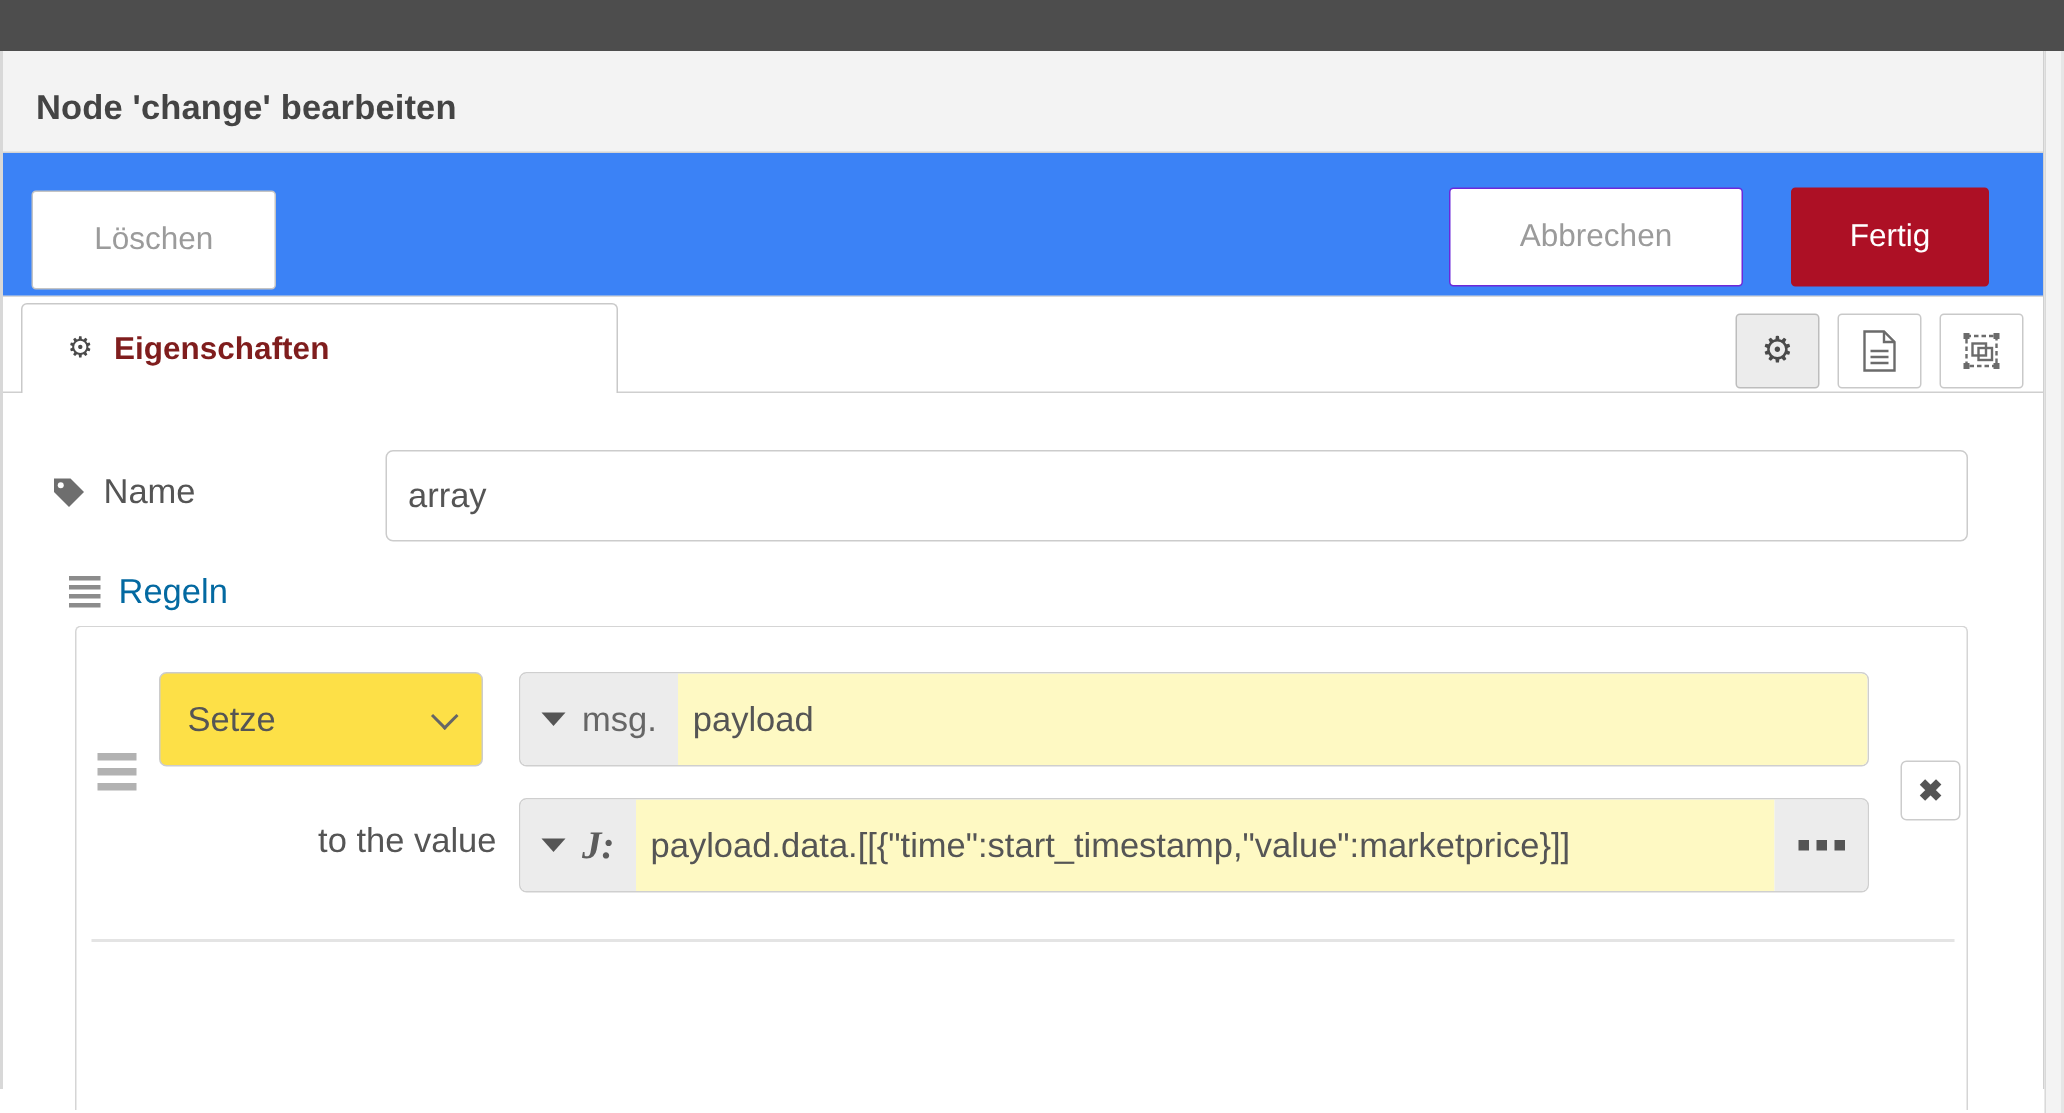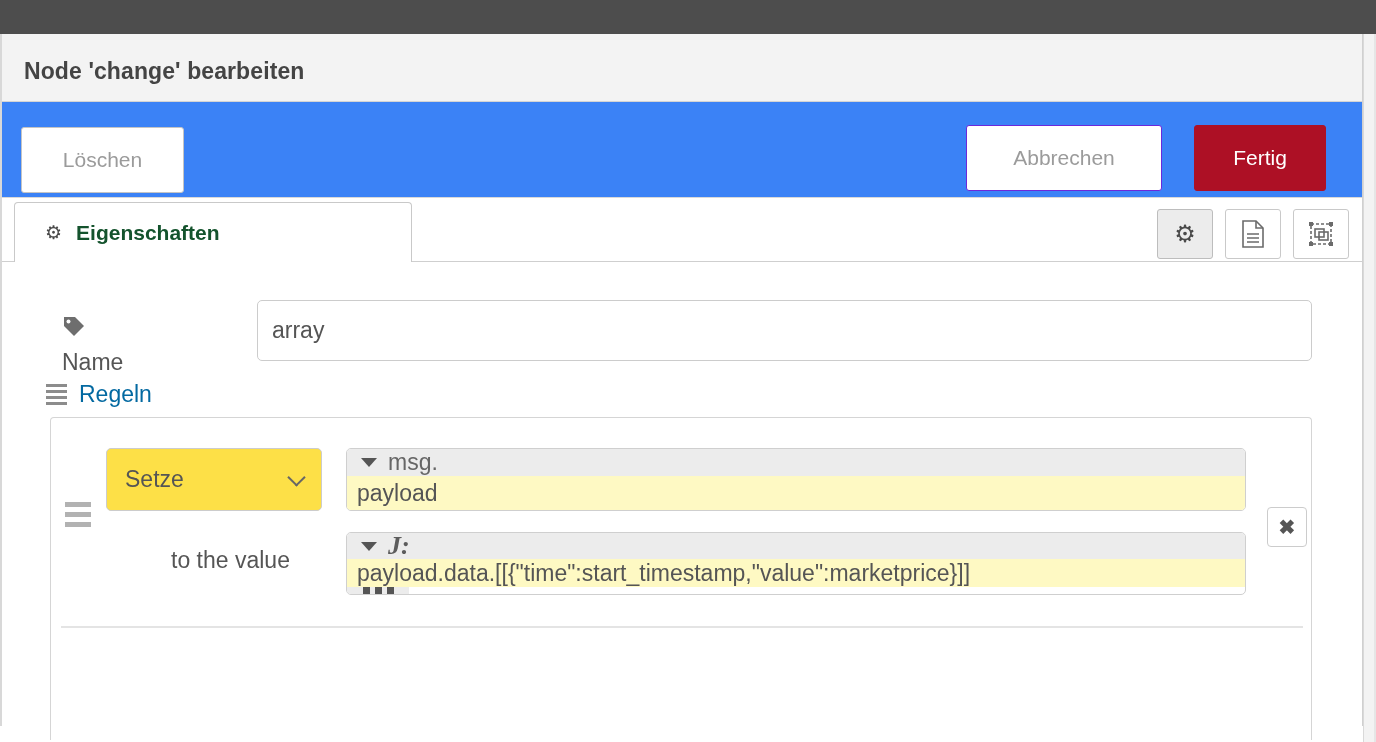--- a/index.html
+++ b/index.html
@@ -124,21 +124,21 @@
     border-bottom: none;
     border-radius: 4px 4px 0 0;
     display: flex;
     align-items: center;
     padding-left: 30px;
     cursor: pointer;
   }
   .tab-label {
     font-size: 21px;
     font-weight: bold;
-    color: #14532d;
+    color: #7f1d1d;
     margin-left: 14px;
   }
   .gear-glyph { font-size: 19px; color: #4a4a4a; line-height: 1; }
 
   .tool-btn {
     position: absolute;
     top: 11px;
     width: 56px; height: 50px;
     background: #ffffff;
     border: 1px solid #c9c9c9;
@@ -156,27 +156,26 @@
   
   .dialog-body { position: relative; height: 478px; background: #ffffff; }
 
   .row-name {
     position: absolute;
     left: 0; top: 38px;
     width: 100%; height: 62px;
   }
   .lbl-name {
     position: absolute;
-    left: 60px; top: 14px;
+    left: 32px; top: 14px;
     font-size: 23px;
     color: #555555;
     display: flex;
-    align-items: flex-start;
+    align-items: center;
     gap: 11px;
-    flex-direction: column;
   }
   .tag-icon svg { display: block; }
   .input-name {
     position: absolute;
     left: 255px; top: 0;
     width: 1055px; height: 61px;
     border: 1px solid #cccccc;
     border-radius: 5px;
     background: #ffffff;
     font-family: "Liberation Sans", sans-serif;
@@ -249,21 +248,20 @@
   }
 
   .combo {
     position: absolute;
     border: 1px solid #cfcfcf;
     border-radius: 5px;
     background: #ffffff;
     display: flex;
     align-items: stretch;
     overflow: hidden;
-    flex-direction: column;
   }
   .combo-prefix {
     background: #ececec;
     display: flex;
     align-items: center;
     gap: 11px;
     padding: 0 14px;
     cursor: pointer;
   }
   .caret-down {
@@ -302,21 +300,21 @@
   .dots { display: flex; gap: 5px; }
   .dots i { display: block; width: 7px; height: 7px; background: #555555; }
 
   .combo-prop { left: 295px; top: 30px; width: 900px; height: 63px; }
   .combo-value { left: 295px; top: 114px; width: 900px; height: 63px; }
 
   .lbl-tothevalue {
     position: absolute;
     left: 120px; top: 129px;
     width: 160px;
-    text-align: left;
+    text-align: right;
     font-size: 23px;
     color: #555555;
   }
 
   .btn-remove {
     position: absolute;
     left: 1216px; top: 89px;
     width: 40px; height: 40px;
     background: #ffffff;
     border: 1px solid #cccccc;

